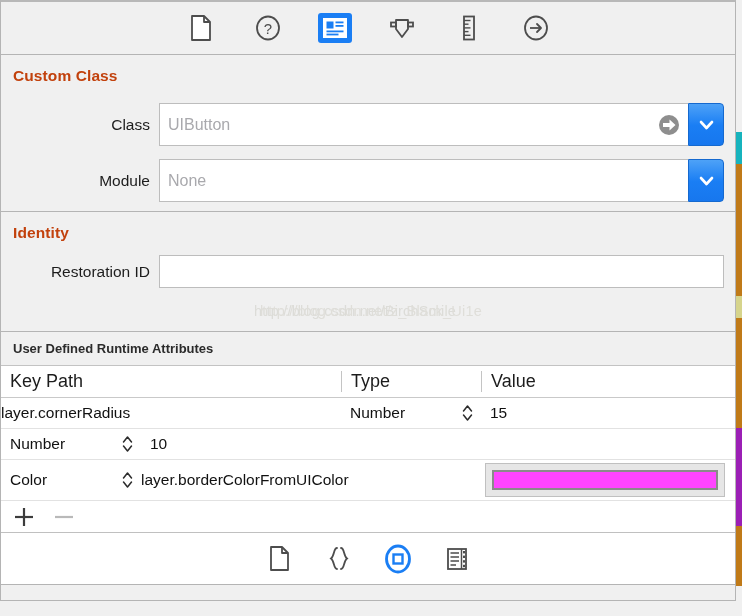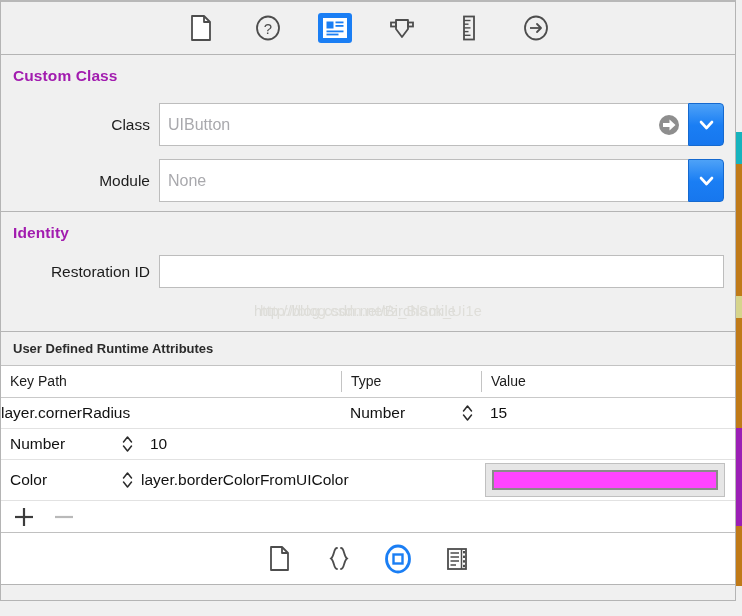--- a/index.html
+++ b/index.html
@@ -72,21 +72,21 @@
     border-left: 1px solid #b4b4b4;
     border-right: 1px solid #b4b4b4;
     border-bottom: 1px solid #b4b4b4;
     background: #f0f0f0;
     box-sizing: border-box;
     position: relative;
   }
   .section-title {
     font-size: 15.5px;
     font-weight: bold;
-    color: #a21caf;
+    color: #c2410c;
     padding: 12px 0 0 12px;
     letter-spacing: 0.1px;
   }
 
   
   .form-row {
     display: flex;
     align-items: center;
     margin-top: 13px;
     padding-right: 11px;
@@ -169,21 +169,21 @@
     font-weight: bold;
     color: #2b2b2b;
     border-bottom: 1px solid #c3c3c3;
   }
   .table-head {
     display: flex;
     height: 31px;
     align-items: center;
     background: #ffffff;
     border-bottom: 1px solid #c9c9c9;
-    font-size: 14px;
+    font-size: 18px;
     color: #1c1c1c;
   }
   .th {
     padding-left: 9px;
     box-sizing: border-box;
     height: 21px;
     line-height: 21px;
   }
   .th.divided { border-left: 1px solid #c4c4c4; }
   .col-key   { width: 340px; }

